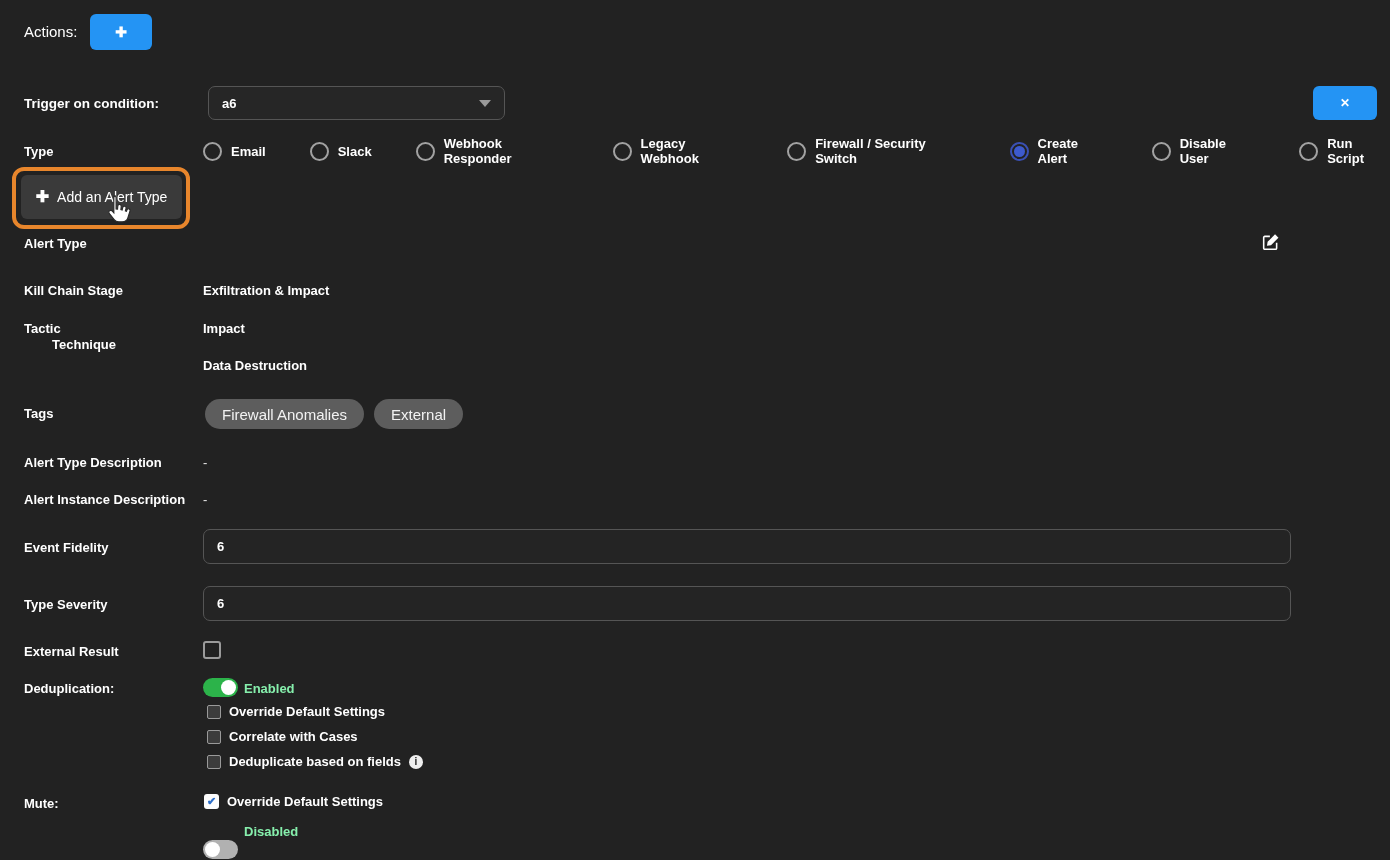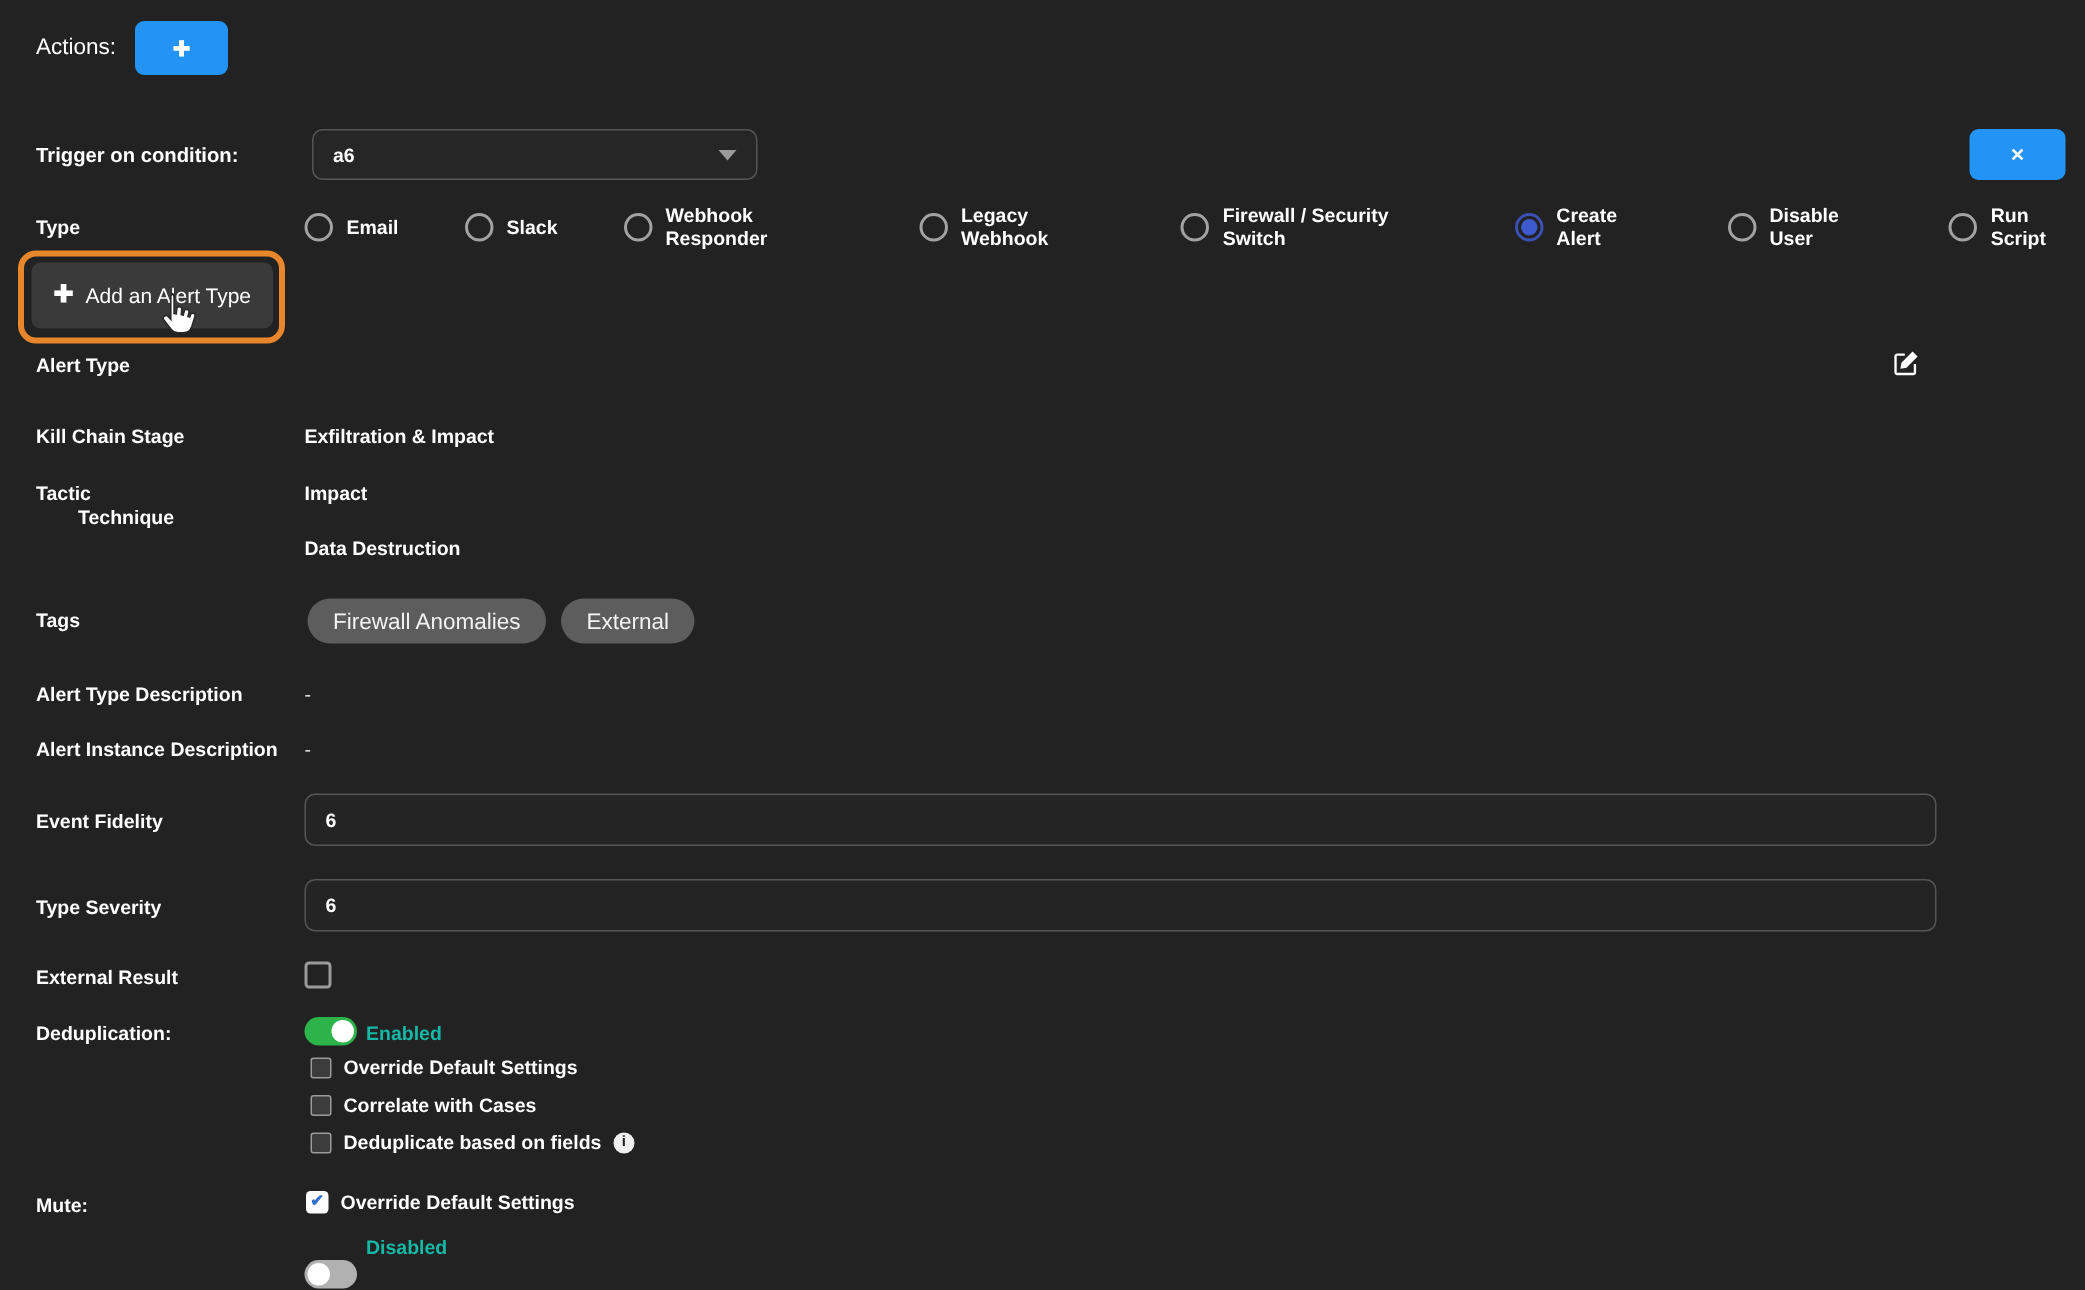--- a/index.html
+++ b/index.html
@@ -93,21 +93,21 @@
   .toggle.on { background:#2cb34a; }
   .toggle.on .knob { left:auto; right:2px; }
 
   .check-item { display:flex; align-items:center; cursor:pointer; }
   .check-item .cb-label { font-size:13px; font-weight:bold; color:#fff; margin-left:8px; }
   .info-icon {
     width:14px; height:14px; border-radius:50%; background:#efefef; color:#1d1d1d;
     font-size:10px; font-weight:bold; display:inline-flex; align-items:center;
     justify-content:center; margin-left:8px; cursor:pointer;
   }
-  .toggle-label { font-size:13px; font-weight:bold; color:#14b8a6; }
+  .toggle-label { font-size:13px; font-weight:bold; color:#86efac; }
 </style>
 </head>
 <body>
 
 <div id="app">
 
   <div class="abs" style="left:24px; top:23px; font-size:15px;">Actions:</div>
   <button class="blue-btn abs" style="left:90px; top:14px; width:62px; height:36px;">
     <span class="plus-glyph">✚</span>
   </button>

